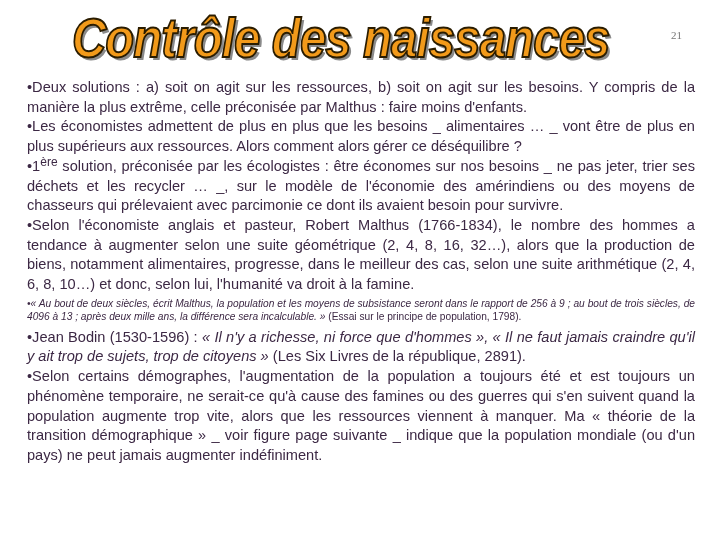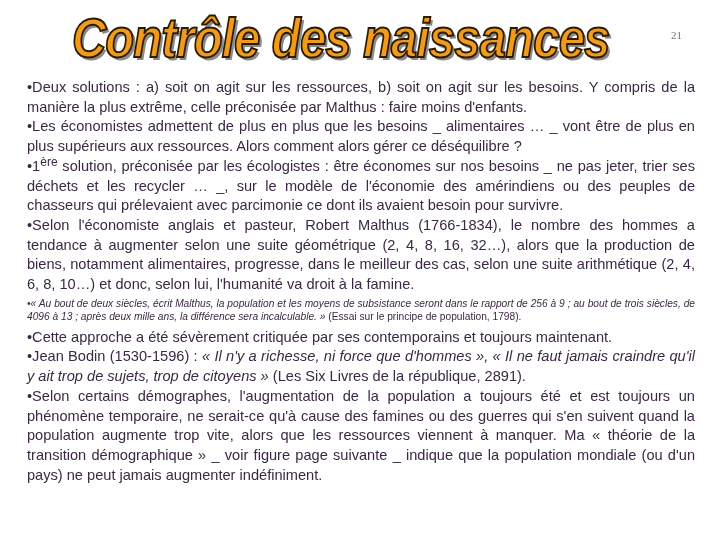--- a/index.html
+++ b/index.html
@@ -37,19 +37,18 @@
 </style>
 </head>
 <body>
 
 <div class="title">Contrôle des naissances</div>
 <div class="pagenum">21</div>
 
 <div class="content">
   <p>•Deux solutions : a) soit on agit sur les ressources, b) soit on agit sur les besoins. Y compris de la manière la plus extrême, celle préconisée par Malthus : faire moins d'enfants.</p>
   <p>•Les économistes admettent de plus en plus que les besoins _ alimentaires … _ vont être de plus en plus supérieurs aux ressources. Alors comment alors gérer ce déséquilibre ?</p>
-  <p><span>•1</span><sup>ère</sup><span> solution, préconisée par les écologistes : être économes sur nos besoins _ ne pas jeter, trier ses déchets et les recycler … _, sur le modèle de l'économie des amérindiens ou des peuples de chasseurs qui prélevaient avec parcimonie ce dont ils avaient besoin pour survivre.</span></p>
+  <p><span>•1</span><sup>ère</sup><span> solution, préconisée par les écologistes : être économes sur nos besoins _ ne pas jeter, trier ses déchets et les recycler … _, sur le modèle de l'économie des amérindiens ou des moyens de chasseurs qui prélevaient avec parcimonie ce dont ils avaient besoin pour survivre.</span></p>
   <p>•Selon l'économiste anglais et pasteur, Robert Malthus (1766-1834), le nombre des hommes a tendance à augmenter selon une suite géométrique (2, 4, 8, 16, 32…), alors que la production de biens, notamment alimentaires, progresse, dans le meilleur des cas, selon une suite arithmétique (2, 4, 6, 8, 10…) et donc, selon lui, l'humanité va droit à la famine.</p>
   <p class="small"><i>•« Au bout de deux siècles, écrit Malthus, la population et les moyens de subsistance seront dans le rapport de 256 à 9 ; au bout de trois siècles, de 4096 à 13 ; après deux mille ans, la différence sera incalculable. »</i><span> (Essai sur le principe de population, 1798).</span></p>
-  <p>•Cette approche a été sévèrement critiquée par ses contemporains et toujours maintenant.</p>
   <p><span>•Jean Bodin (1530-1596) : </span><i>« Il n'y a richesse, ni force que d'hommes », « Il ne faut jamais craindre qu'il y ait trop de sujets, trop de citoyens »</i><span> (Les Six Livres de la république, 2891).</span></p>
   <p>•Selon certains démographes, l'augmentation de la population a toujours été et est toujours un phénomène temporaire, ne serait-ce qu'à cause des famines ou des guerres qui s'en suivent quand la population augmente trop vite, alors que les ressources  viennent à manquer. Ma « théorie de la transition démographique » _ voir figure page suivante _ indique que la population mondiale (ou d'un pays) ne peut jamais augmenter indéfiniment.</p>
 </div>
 
 </body></html>

